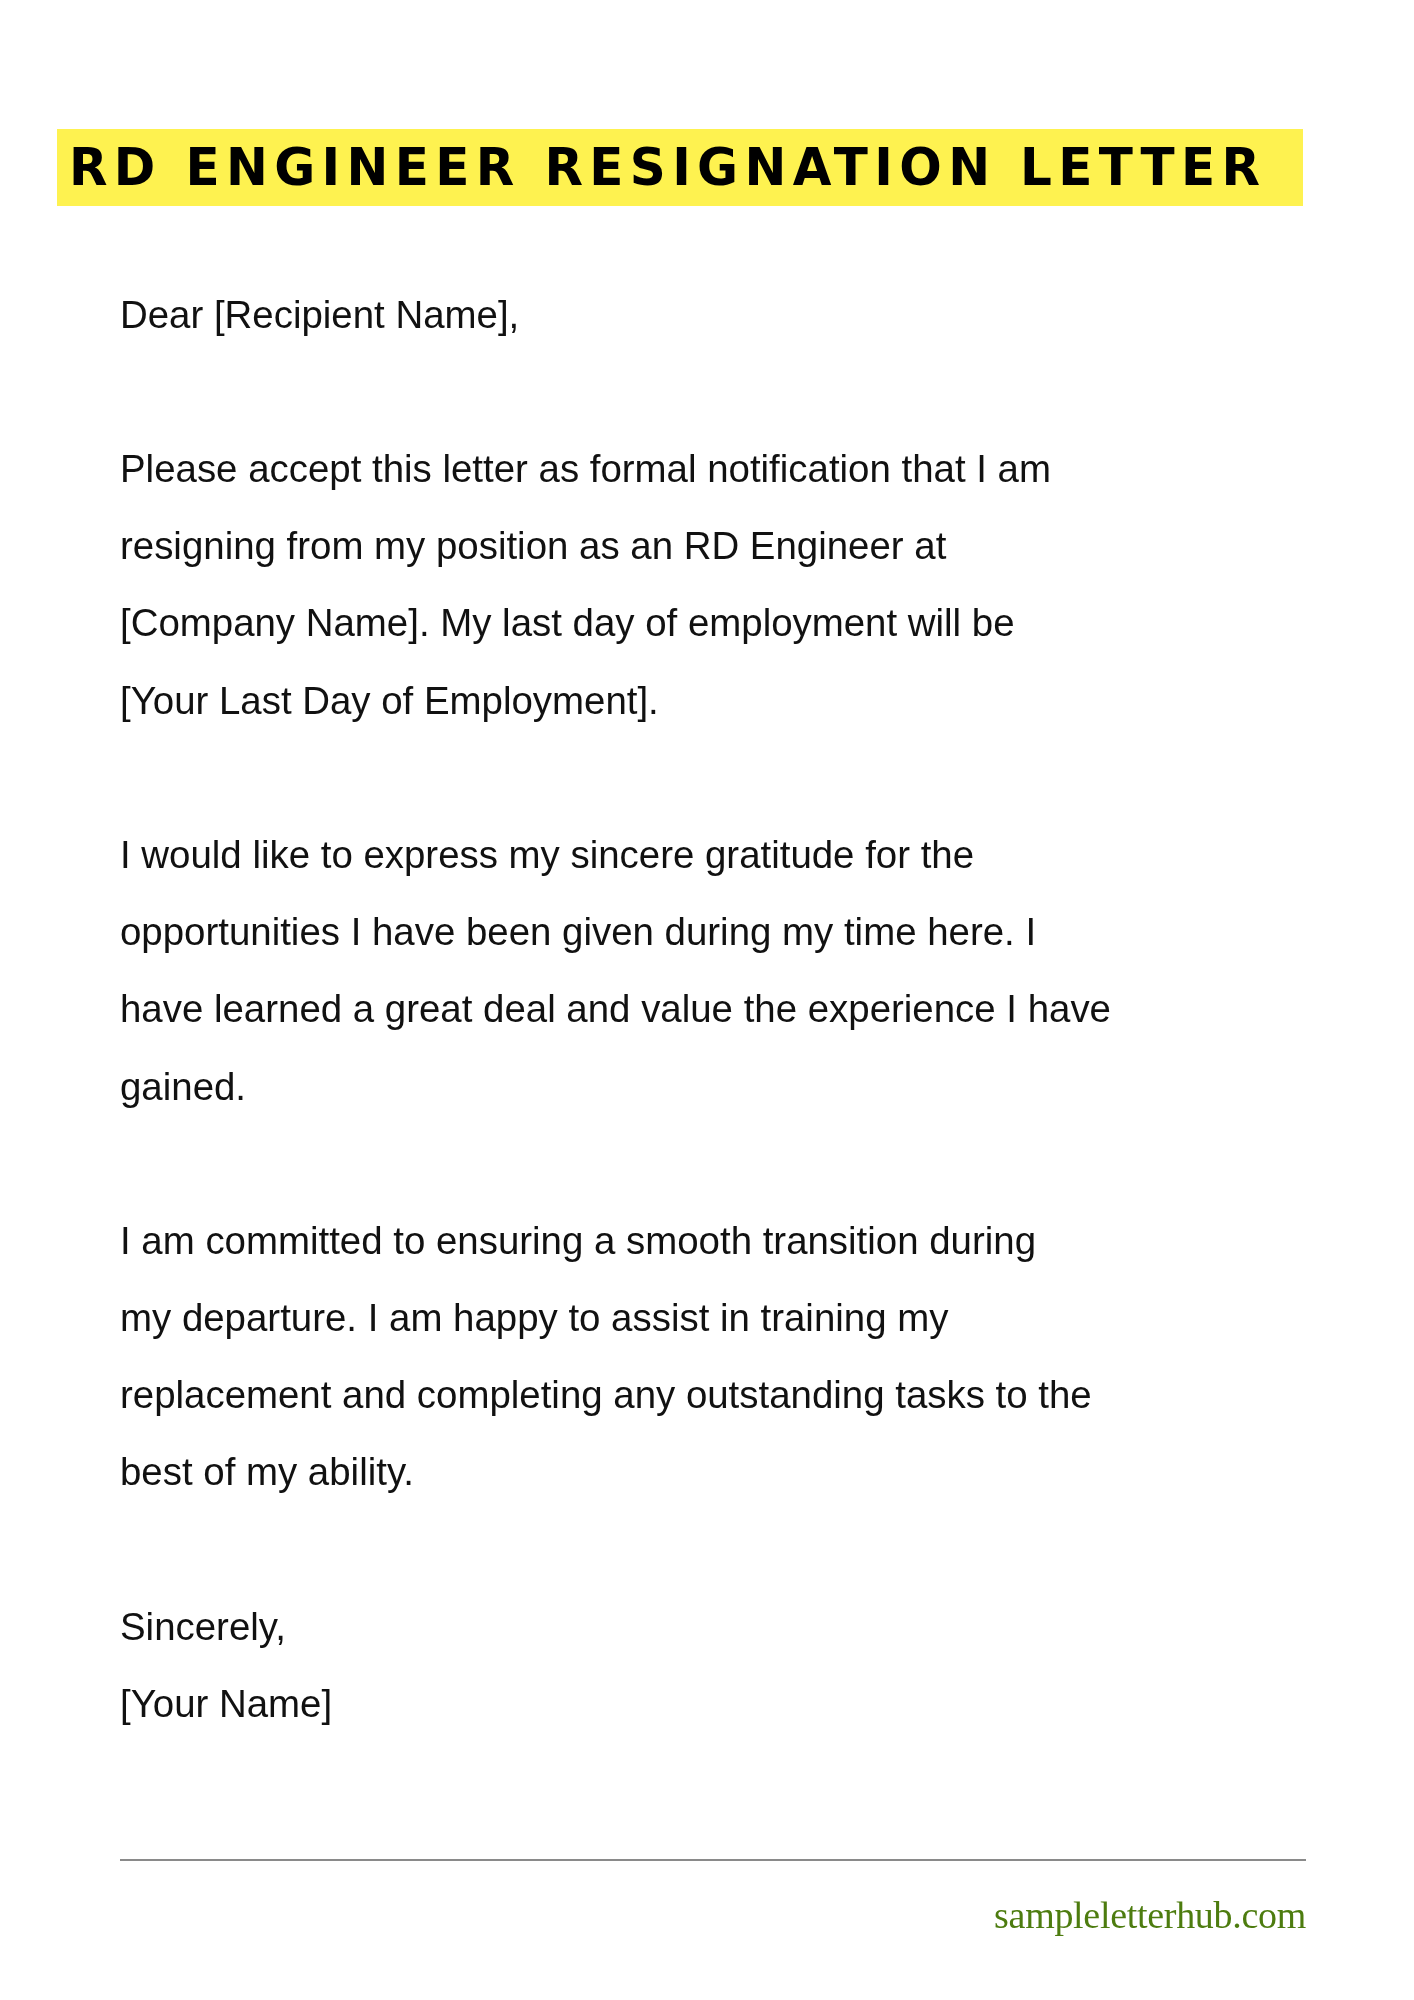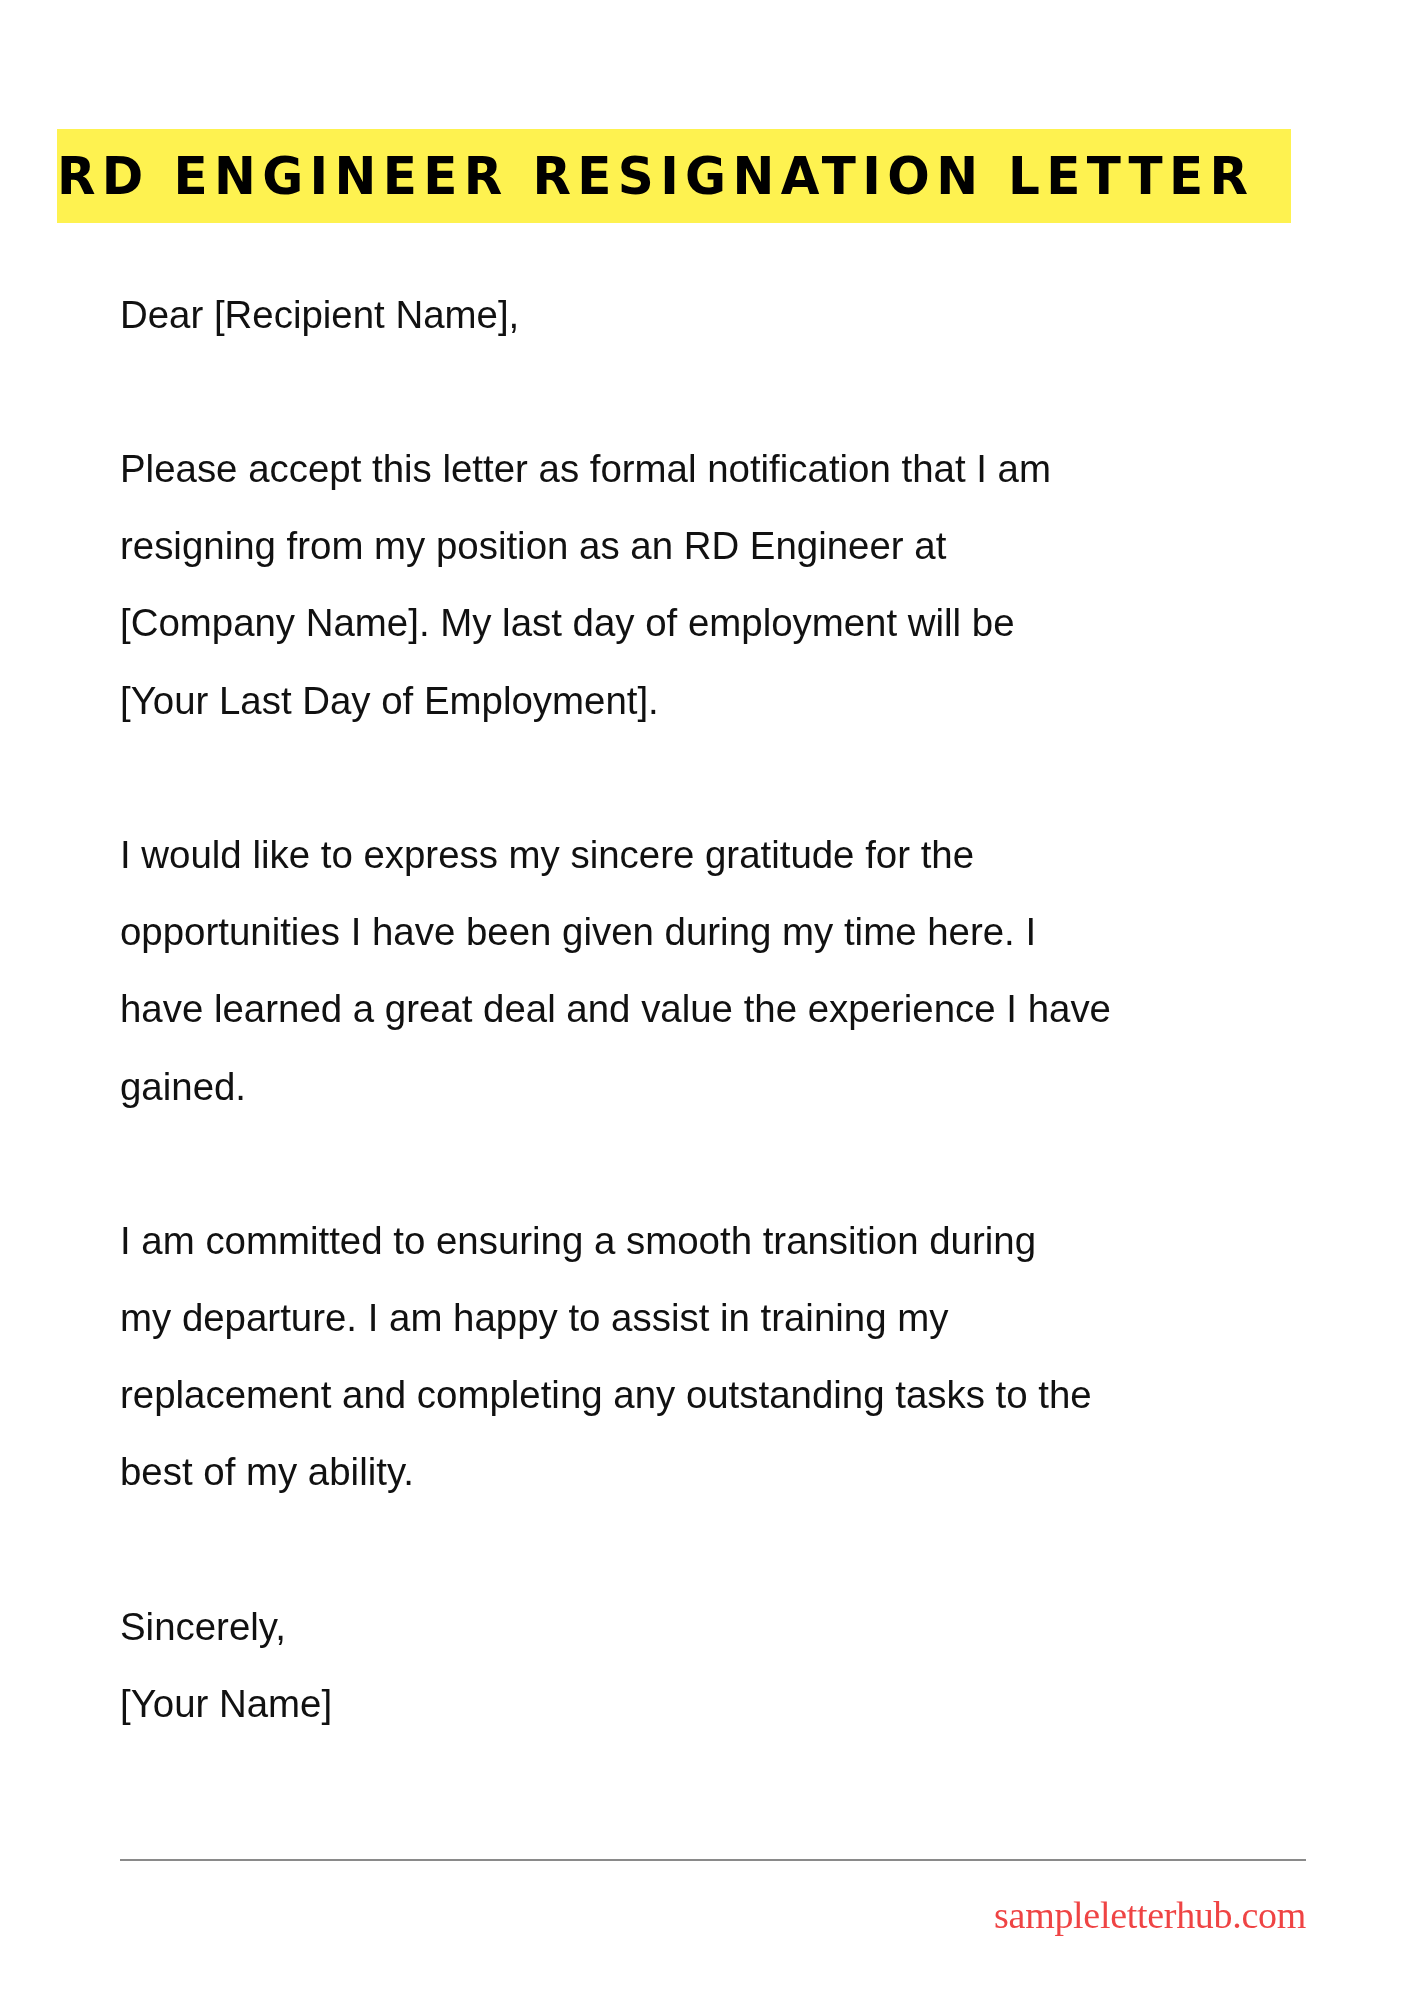--- a/index.html
+++ b/index.html
@@ -1,21 +1,21 @@
 <!DOCTYPE html>
 <html><head>
 <meta charset="utf-8">
 <style>
   html, body { margin: 0; padding: 0; background: #ffffff; }
   body { width: 1414px; height: 2000px; position: relative; overflow: hidden; }
   .title-wrap {
-    position: absolute; left: 57px; top: 129px; height: 94px;
+    position: absolute; left: 57px; top: 129px; height: 77px;
     background: #fef250;
     display: flex; align-items: center;
-    padding: 0 12px 0 0;
+    padding: 0 12px 0 12px;
   }
   .title {
     font-family: "DejaVu Sans", sans-serif;
     font-weight: bold;
     font-size: 51px;
     letter-spacing: 6.5px;
     color: #000000;
     white-space: nowrap;
     transform: scaleX(0.98);
     transform-origin: left center;
@@ -31,21 +31,21 @@
     transform-origin: left center;
   }
   .divider {
     position: absolute; left: 120px; top: 1859px; width: 1186px; height: 0;
     border-top: 2px solid #8a8a8a;
   }
   .footer {
     position: absolute; right: 108px; top: 1893px;
     font-family: "Liberation Serif", serif;
     font-size: 38px;
-    color: #ef4444;
+    color: #4d7c0f;
     white-space: nowrap;
     letter-spacing: -0.3px;
   }
 </style>
 </head>
 <body>
 
 <div class="title-wrap">
   <div class="title">RD ENGINEER RESIGNATION LETTER</div>
 </div>

